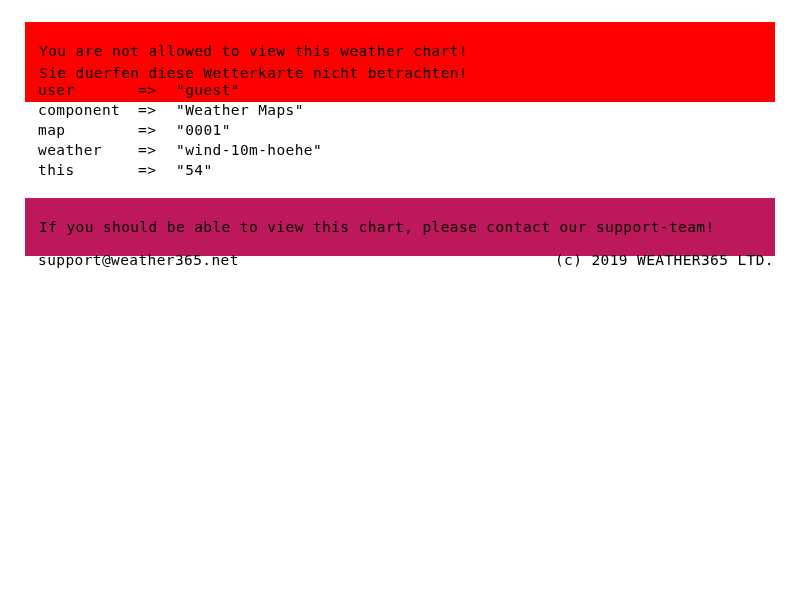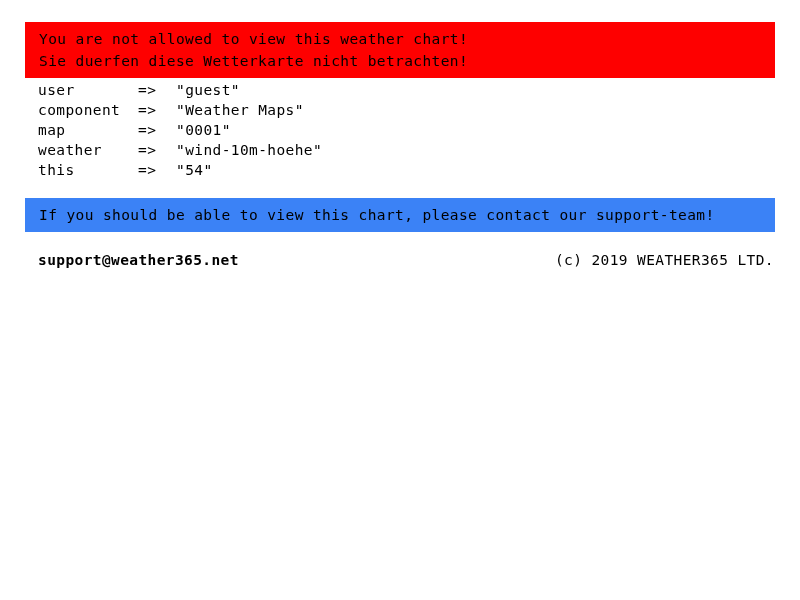--- a/index.html
+++ b/index.html
@@ -17,29 +17,29 @@
   .page {
     position: relative;
     width: 800px;
     height: 600px;
   }
   .banner {
     position: absolute;
     left: 25px;
     width: 750px;
     box-sizing: border-box;
-    padding: 6px 14px;
+    padding: 18px 14px;
   }
   .banner-error {
     top: 22px;
     background: #fe0000;
   }
   .banner-ok {
     top: 198px;
-    background: #3b82f6;
+    background: #be185d;
   }
   .banner-line {
     font-size: 14.5px;
     line-height: 22px;
     white-space: pre;
     letter-spacing: 0.4px;
   }
   .details {
     position: absolute;
     left: 38px;
@@ -72,21 +72,20 @@
     display: flex;
     justify-content: space-between;
     font-size: 14.5px;
     line-height: 20px;
     letter-spacing: 0.4px;
     white-space: pre;
   }
   .footer a {
     color: #000000;
     text-decoration: none;
-    font-weight: bold;
   }
 </style>
 </head>
 <body>
 
 <div class="page">
 
   <div class="banner banner-error">
     <div class="banner-line">You are not allowed to view this weather chart!</div>
     <div class="banner-line">Sie duerfen diese Wetterkarte nicht betrachten!</div>

